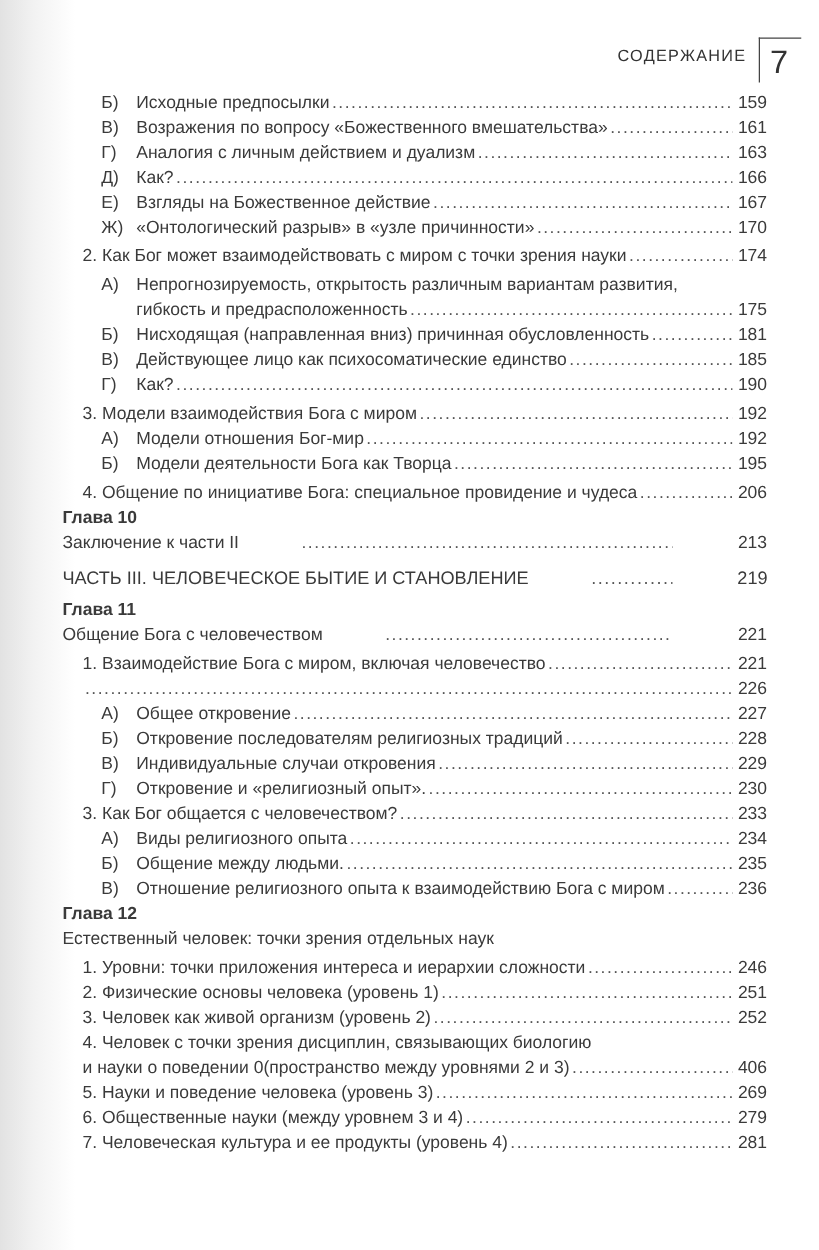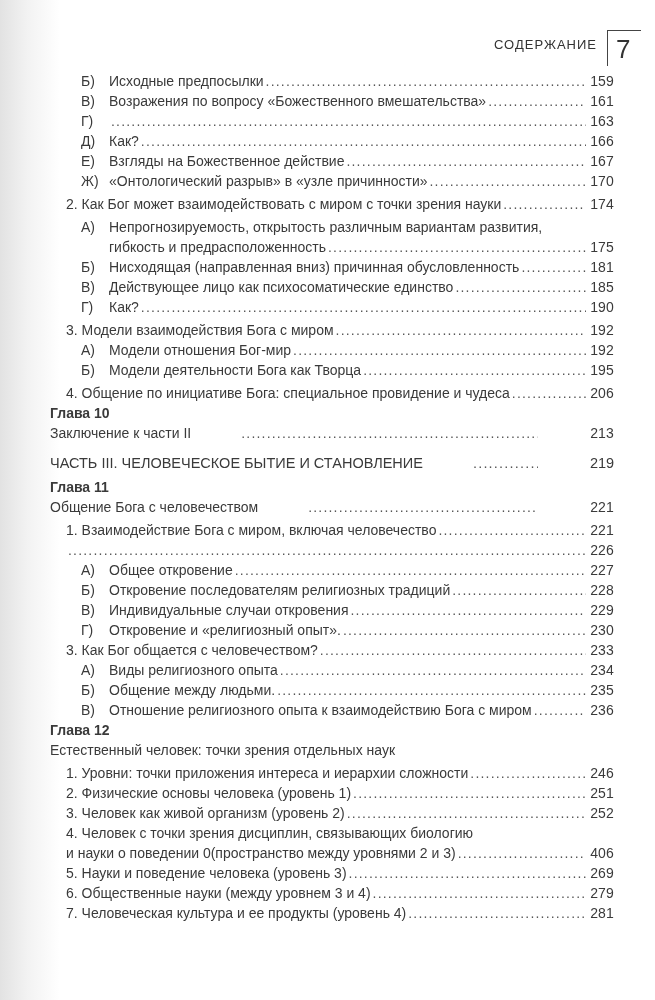--- a/index.html
+++ b/index.html
@@ -70,20 +70,21 @@
       <span class="pg">159</span>
     </div>
   <div class="row lvl2">
       <span class="mark">В)</span>
       <span class="txt">Возражения по вопросу «Божественного вмешательства»</span>
       <span class="dots"></span>
       <span class="pg">161</span>
     </div>
   <div class="row lvl2">
       <span class="mark">Г)</span>
+      <span class="txt">Аналогия с личным действием и дуализм</span>
       <span class="dots"></span>
       <span class="pg">163</span>
     </div>
   <div class="row lvl2">
       <span class="mark">Д)</span>
       <span class="txt">Как?</span>
       <span class="dots"></span>
       <span class="pg">166</span>
     </div>
   <div class="row lvl2">

